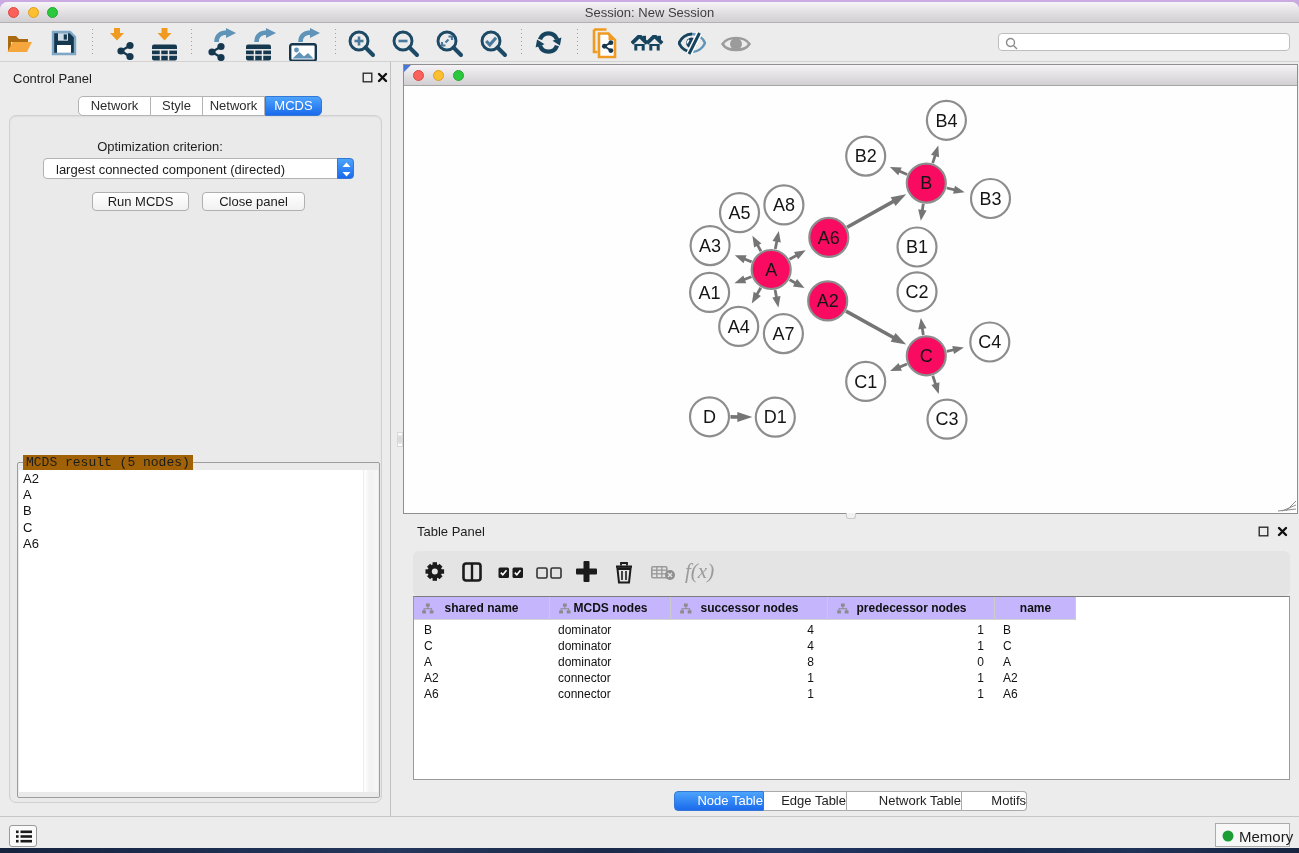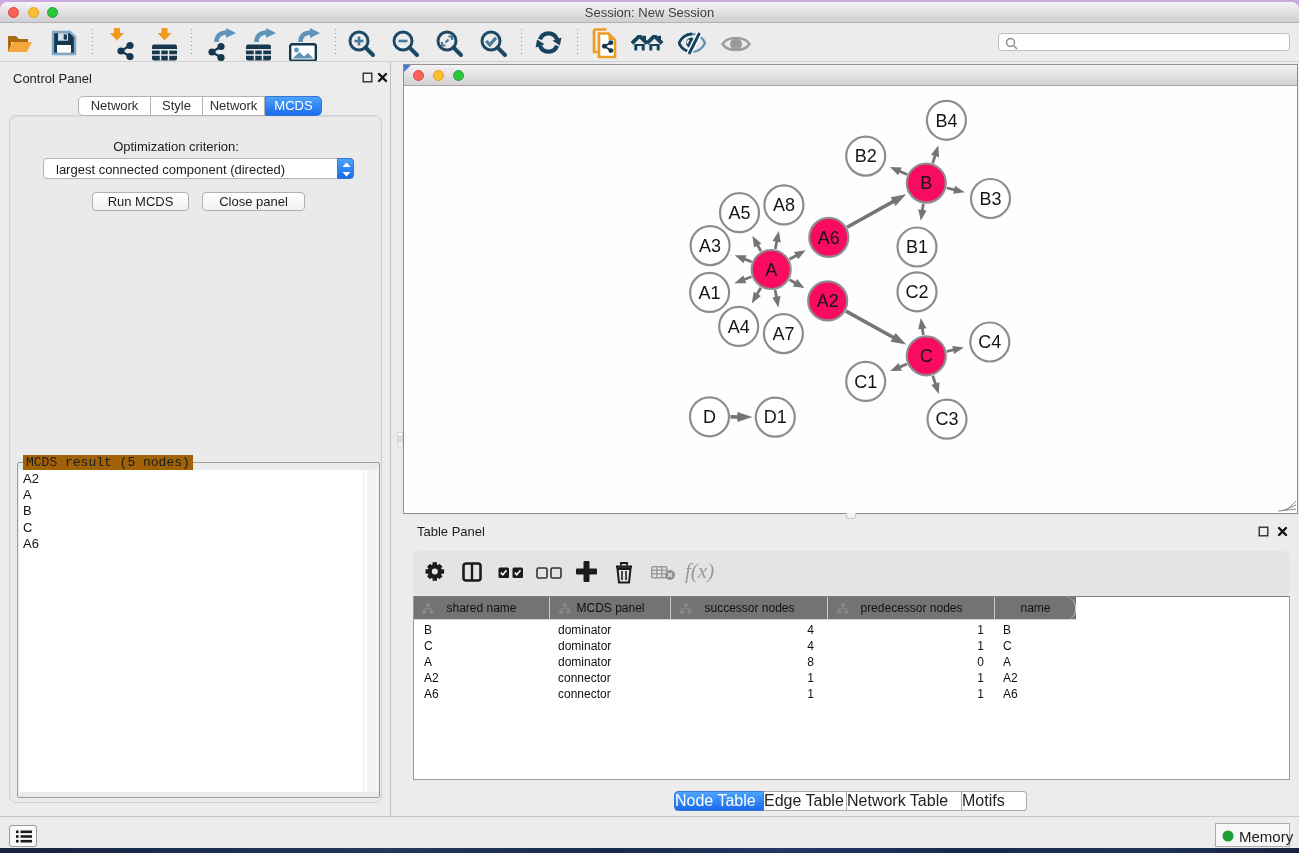--- a/index.html
+++ b/index.html
@@ -15,40 +15,40 @@
 .tl { position:absolute; border-radius:50%; width:11px; height:11px; }
 .toolbar { position:absolute; left:0; top:23px; width:1299px; height:39px; background:#ececec; border-bottom:1px solid #d2d2d2; }
 .tsep { position:absolute; top:29px; width:1px; height:28px;
   background-image:repeating-linear-gradient(#9f9f9f 0 1.5px, transparent 1.5px 4px); }
 .searchbox { position:absolute; left:998px; top:33px; width:292px; height:18px; background:#fff; border:1px solid #bdbdbd; border-radius:4px; }
 .cpanel-border { position:absolute; left:390px; top:62px; width:1px; height:754px; background:#c0c0c0; }
 .cp-title { position:absolute; left:13px; top:71px; font-size:13px; color:#1d1d1d; }
 .seg { position:absolute; height:20px; background:#fff; border:1px solid #b3b3b3; font-size:13px; color:#2c2c2c; text-align:center; line-height:18px; }
 .seg.blue { background:linear-gradient(#4da4fc,#1a6aec); color:#fff; border-color:#3577d4; }
 .cp-box { position:absolute; left:9px; top:115px; width:373px; height:688px; background:#eaeaea; border:1px solid #d0d0d0; border-radius:7px; box-shadow:inset 0 1px 2px rgba(0,0,0,0.06); }
-.optlabel { position:absolute; left:16px; top:139px; width:320px; text-align:center; font-size:13px; color:#1d1d1d; }
+.optlabel { position:absolute; left:0px; top:139px; width:320px; text-align:center; font-size:13px; color:#1d1d1d; }
 .selectbox { position:absolute; left:43px; top:158px; width:311px; height:21px; background:#fff; border:1px solid #b2b2b2; border-radius:4px; }
 .selecttext { position:absolute; left:12px; top:3px; font-size:13px; color:#1c1c1c; }
 .stepper { position:absolute; right:-1px; top:-1px; width:17px; height:21px; background:linear-gradient(#4da4fc,#176aee); border-radius:0 4px 4px 0; border:1px solid #3577d4; }
 .btn { position:absolute; height:19px; background:linear-gradient(#ffffff,#f1f1f1); border:1px solid #b0b0b0; border-radius:4px; font-size:13px; color:#1c1c1c; text-align:center; line-height:17px; }
 .fieldset { position:absolute; left:17px; top:462px; width:363px; height:336px; border:1px solid #9d9d9d; border-radius:2px; }
 .legend { position:absolute; left:5px; top:-8px; background:#a16207; padding:0 3px; font-size:13px; color:#1c1c1c;font-family:Liberation Mono, monospace; }
 .mlist { position:absolute; left:1px; top:7px; width:346px; height:322px; background:#fff; font-size:13px; color:#111; }
 .mscroll { position:absolute; right:1px; top:7px; width:15px; height:322px; background:linear-gradient(90deg,#ffffff,#f2f2f2 40%,#f7f7f7); border-left:1px solid #ececec; }
 .mitem { position:absolute; left:4px; height:16.2px; line-height:16.2px; }
 .netwin { position:absolute; left:403px; top:64px; width:895px; height:450px; border:1px solid #8f8f8f; background:#fefefe; }
 .nettitle { position:absolute; left:0; top:0; width:100%; height:21px; background:linear-gradient(#f5f3f5,#dbd8db 75%,#d3d0d3); border-bottom:1px solid #a6a6a6; }
 .nettext { position:absolute; top:4px; left:0; width:100%; text-align:center; font-size:13px; color:#2f2f2f; }
 .tp-title { position:absolute; left:417px; top:524px; font-size:13px; color:#1d1d1d; }
 .tp-toolbar { position:absolute; left:413px; top:551px; width:877px; height:45px; background:#e4e4e4; border-radius:6px; }
 .table { position:absolute; left:413px; top:596px; width:877px; height:184px; background:#fff; border:1px solid #9a9a9a; border-top:1px solid #7d7d7d; }
-.thead { position:absolute; left:0; top:0; width:662px; height:23px; background:#737373; border-bottom:1px solid #d4d4d4; font-size:12px; color:#111; }
+.thead { position:absolute; left:0; top:0; width:662px; height:23px; background:#c4b5fd; border-bottom:1px solid #d4d4d4; font-size:12px; color:#111;font-weight:bold; }
 .thcell { position:absolute; top:0; height:23px; line-height:23px; text-align:center; border-right:1px solid #cccccc; }
 .trow { position:absolute; font-size:12px; color:#111; height:16px; line-height:16px; }
-.btab { position:absolute; top:791px; height:20px; background:#fff; border:1px solid #ababab; font-size:16px; color:#222; text-align:left; line-height:18px; }
+.btab { position:absolute; top:791px; height:20px; background:#fff; border:1px solid #ababab; font-size:13px; color:#222; text-align:right; line-height:18px; }
 .btab.blue { background:linear-gradient(#4da4fc,#1a6aec); color:#fff; border-color:#3577d4; }
 .statusbar { position:absolute; left:0; top:816px; width:1299px; height:32px; background:#ececec; border-top:1px solid #c6c6c6; }
 .stbtn { position:absolute; left:9px; top:8px; width:28px; height:22px; background:#fafafa; border:1px solid #9a9a9a; border-radius:3px; }
 .membtn { position:absolute; left:1215px; top:6px; width:75px; height:24px; background:#f7f7f7; border:1px solid #ababab; }
 .memtext { position:absolute; left:23px; top:4px; font-size:15px; color:#1c1c1c; }
 </style>
 </head>
 <body>
 <div class="win"></div>
 <div class="navy"></div>
@@ -404,24 +404,24 @@
       <line x1="5.8" y1="2.8" x2="5.8" y2="13.8" stroke="#9b9b9b" stroke-width="1.4"></line>
       <line x1="10.8" y1="2.8" x2="10.8" y2="13.8" stroke="#9b9b9b" stroke-width="1.4"></line>
       <circle cx="19" cy="11" r="5" fill="#8f8f8f"></circle>
       <path d="M17,9 L21,13 M21,9 L17,13" stroke="#e4e4e4" stroke-width="1.4"></path>
     </svg>
 <div class="abs" style="left:272px;top:8px;font-family:'Liberation Serif',serif;font-style:italic;font-size:21px;color:#9b9b9b;">f(x)</div>
   </div>
 <div class="table">
   <div class="thead">
     <div class="thcell" style="left:0;width:136px;">shared name</div>
-    <div class="thcell" style="left:137px;width:120px;">MCDS panel</div>
+    <div class="thcell" style="left:137px;width:120px;">MCDS nodes</div>
     <div class="thcell" style="left:258px;width:156px;">successor nodes</div>
     <div class="thcell" style="left:415px;width:166px;">predecessor nodes</div>
-    <div class="thcell" style="left:582px;width:80px;border-radius:10px;">name</div>
+    <div class="thcell" style="left:582px;width:80px;">name</div>
     <svg class="abs" style="left:8px;top:6px;" width="12" height="11" viewBox="0 0 11.5 10.5">
         <rect x="3.8" y="0.5" width="3.6" height="3" fill="#8a8a8a"></rect>
         <rect x="0.2" y="7" width="3.6" height="3" fill="#8a8a8a"></rect>
         <rect x="7.4" y="7" width="3.6" height="3" fill="#8a8a8a"></rect>
         <path d="M5.6,3.5 L5.6,5.5 M2,7 L2,5.5 L9.2,5.5 L9.2,7" fill="none" stroke="#8a8a8a" stroke-width="1"></path>
       </svg>
 <svg class="abs" style="left:145px;top:6px;" width="12" height="11" viewBox="0 0 11.5 10.5">
         <rect x="3.8" y="0.5" width="3.6" height="3" fill="#8a8a8a"></rect>
         <rect x="0.2" y="7" width="3.6" height="3" fill="#8a8a8a"></rect>
         <rect x="7.4" y="7" width="3.6" height="3" fill="#8a8a8a"></rect>

